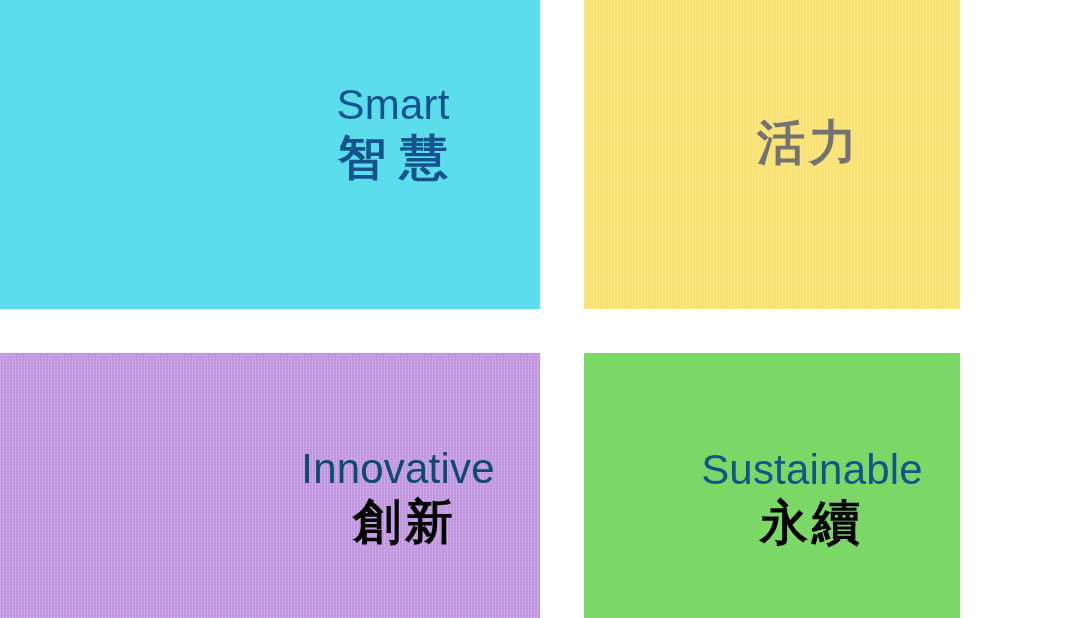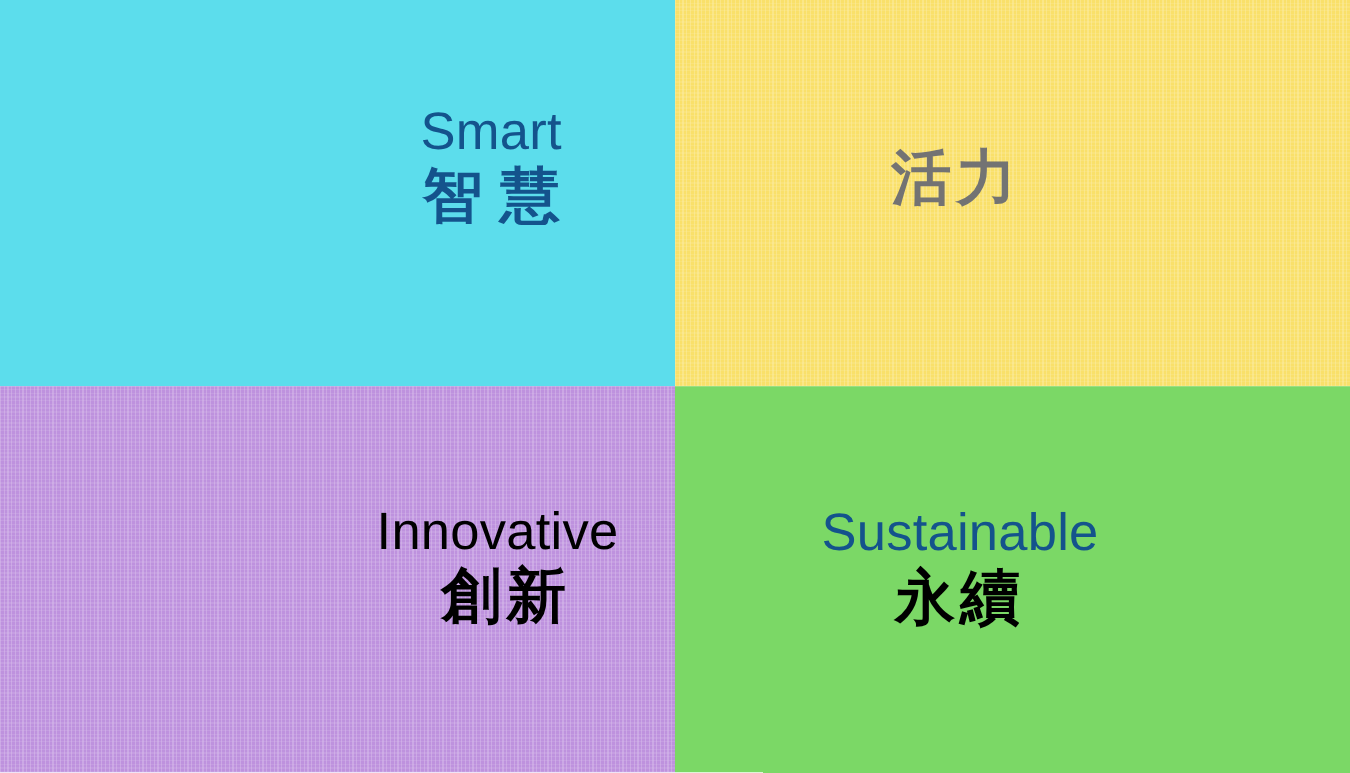--- a/index.html
+++ b/index.html
@@ -3,27 +3,28 @@
 <meta charset="utf-8">
 <style>
   html, body {
     margin: 0;
     padding: 0;
     background: #ffffff;
   }
 
   #brand-grid {
     position: relative;
-    width: 1080px;
+    width: 960px;
     height: 618px;
     display: grid;
     grid-template-columns: 540px 540px;
     grid-template-rows: 309px 309px;
     overflow: hidden;
     font-family: "Liberation Sans", "DejaVu Sans", sans-serif;
+    gap: 44px;
   }
 
   .quadrant {
     position: relative;
     overflow: hidden;
     display: flex;
     flex-direction: column;
     align-items: center;
     justify-content: center;
   }
@@ -109,21 +110,21 @@
   <div class="quadrant q-tr tex-strong" style="background:#F9E06A;">
     <div class="texture"></div>
     <div class="text-block">
       <div class="label-zh" style="color:#737373;text-align:center;">活力</div>
     </div>
   </div>
 
   <div class="quadrant q-bl tex-strong" style="background:#BE92DE;">
     <div class="texture"></div>
     <div class="text-block">
-      <div class="label-en" style="color:#000000;">Innovative</div>
+      <div class="label-en" style="color:#0c4a6e;">Innovative</div>
       <div class="label-zh" style="color:#000000;">創新</div>
     </div>
   </div>
 
   <div class="quadrant q-br tex-none" style="background:#7BD866;">
     <div class="texture"></div>
     <div class="text-block">
       <div class="label-en" style="color:#14538C;">Sustainable</div>
       <div class="label-zh" style="color:#000000;">永續</div>
     </div>

